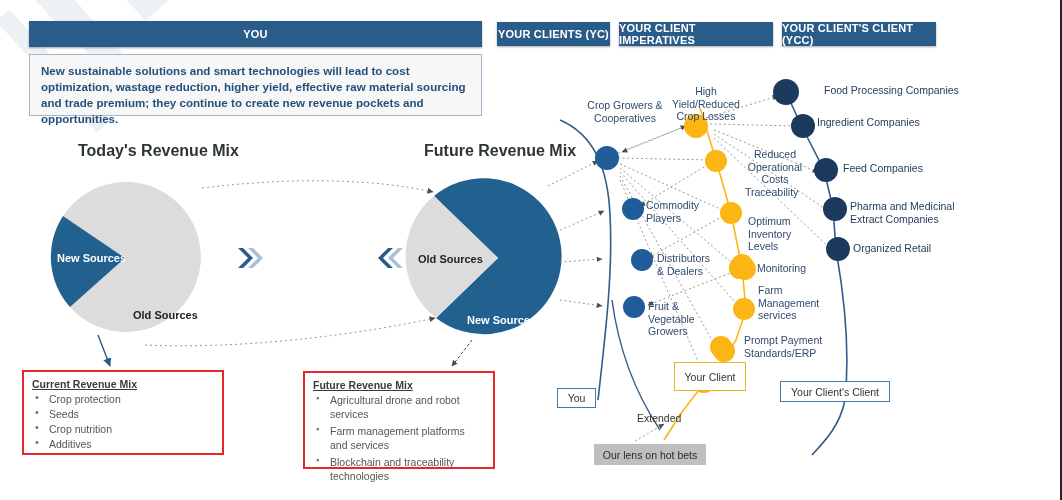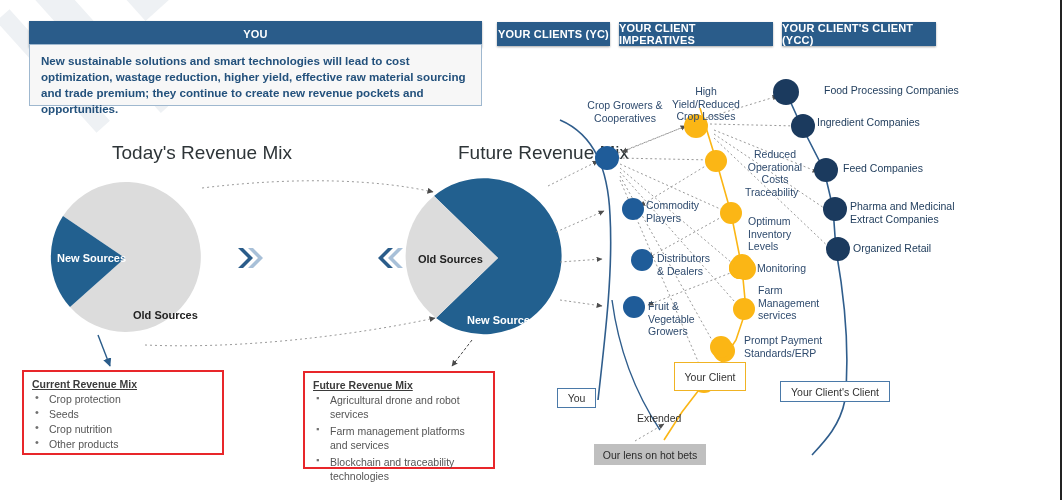--- a/index.html
+++ b/index.html
@@ -18,27 +18,27 @@
   .tab{position:absolute;background:#2A5C8A;color:#fff;
        font-weight:bold;font-size:11px;letter-spacing:.2px;
        display:flex;align-items:center;justify-content:center;
        box-shadow:0 1px 2px rgba(0,0,0,.35);}
   #tab-you{left:29px;top:21px;width:453px;height:26px;}
   #tab-yc{left:497px;top:22px;width:113px;height:24px;}
   #tab-yci{left:619px;top:22px;width:154px;height:24px;}
   #tab-ycc{left:782px;top:22px;width:154px;height:24px;}
 
   
-  #callout{position:absolute;left:29px;top:44px;width:453px;height:62px;
+  #callout{position:absolute;left:29px;top:54px;width:453px;height:62px;
     background:#f7f7f7;border:1px solid #9fb8cf;box-sizing:border-box;
     padding:8px 10px 0 11px;color:#23517c;font-weight:bold;font-size:11.6px;
     line-height:1.38;}
 
   
-  .pie-title{position:absolute;font-weight:normal;font-size:19px;color:#2e3538;margin-left:34px;}
+  .pie-title{position:absolute;font-weight:bold;font-size:16px;color:#2e3538;}
   #t-today{left:78px;top:142px;}
   #t-future{left:424px;top:142px;}
 
   
   #pies{position:absolute;left:0;top:0;width:1062px;height:500px;}
 
   
   .wlab{position:absolute;font-size:11px;font-weight:bold;}
   #l-new1{left:57px;top:252px;color:#ffffff;}
   #l-old1{left:133px;top:309px;color:#222;}
@@ -148,21 +148,21 @@
   <div class="wlab" id="l-old1">Old Sources</div>
   <div class="wlab" id="l-old2">Old Sources</div>
   <div class="wlab" id="l-new2">New Sources</div>
 
   <div class="redbox" id="rb-current">
     <div class="rb-title">Current Revenue Mix</div>
     <ul class="rb-list">
       <li>Crop protection</li>
       <li>Seeds</li>
       <li>Crop nutrition</li>
-      <li>Other products</li>
+      <li>Additives</li>
     </ul>
   </div>
 
   <div class="redbox" id="rb-future">
     <div class="rb-title">Future Revenue Mix</div>
     <ul class="rb-list">
       <li>Agricultural drone and robot services</li>
       <li>Farm management platforms and services</li>
       <li>Blockchain and traceability technologies</li>
     </ul>

